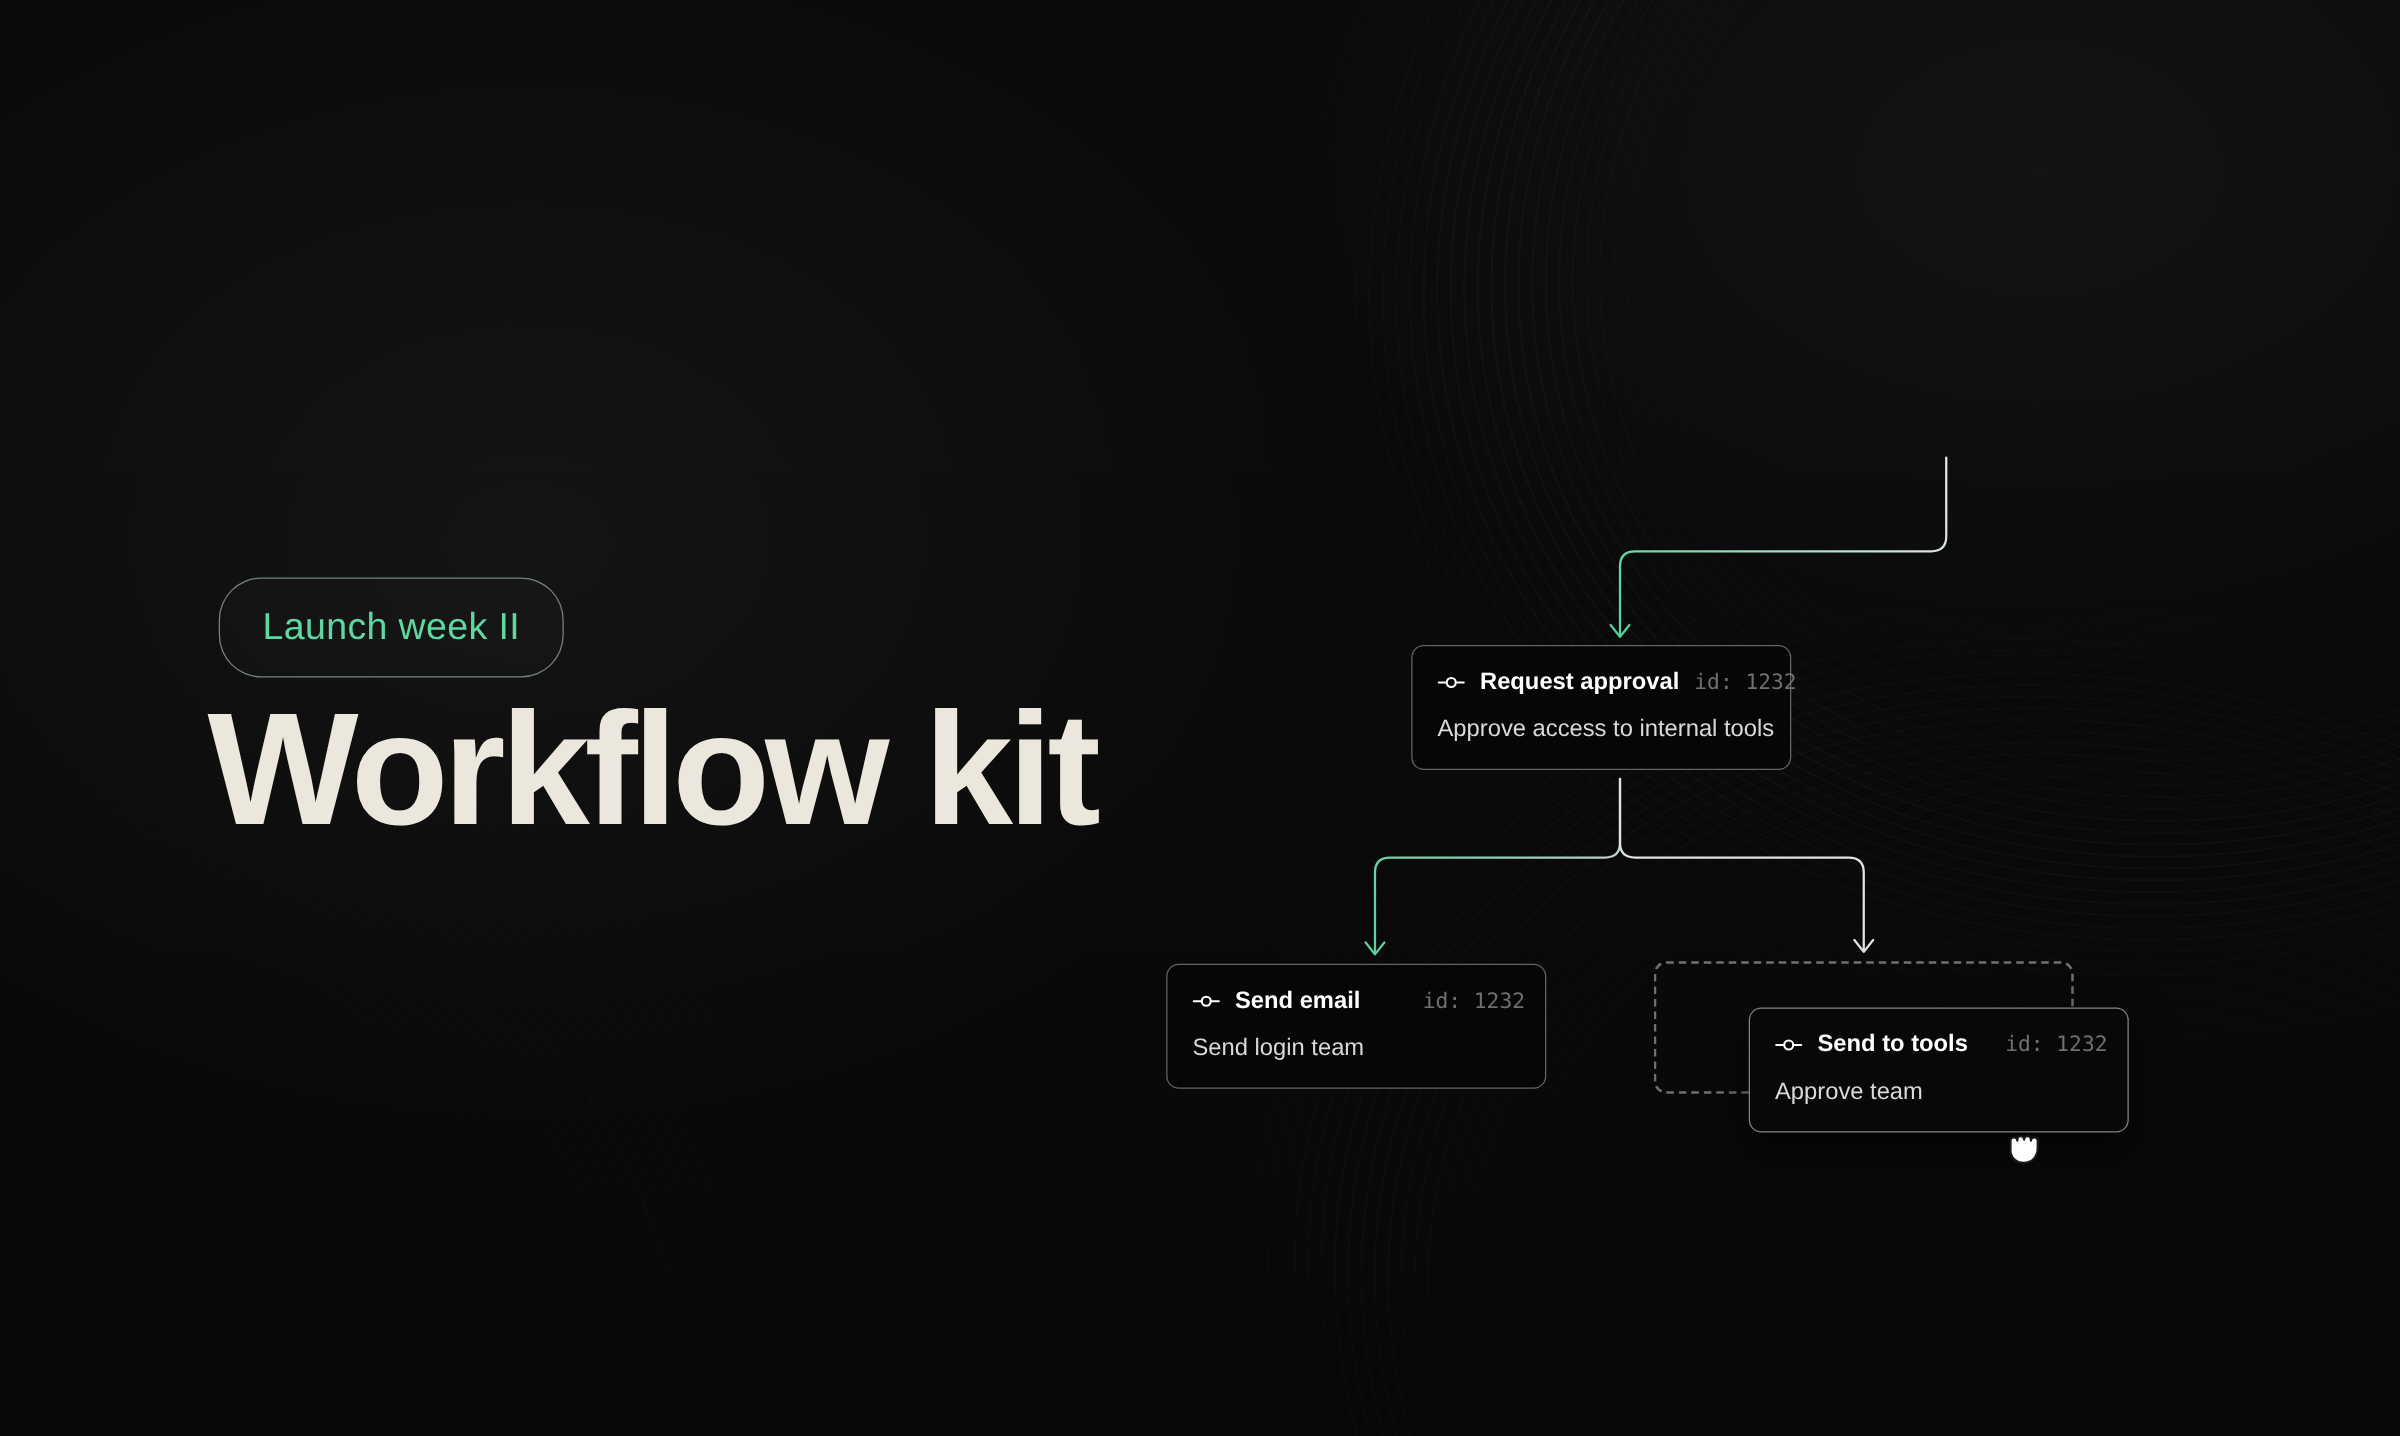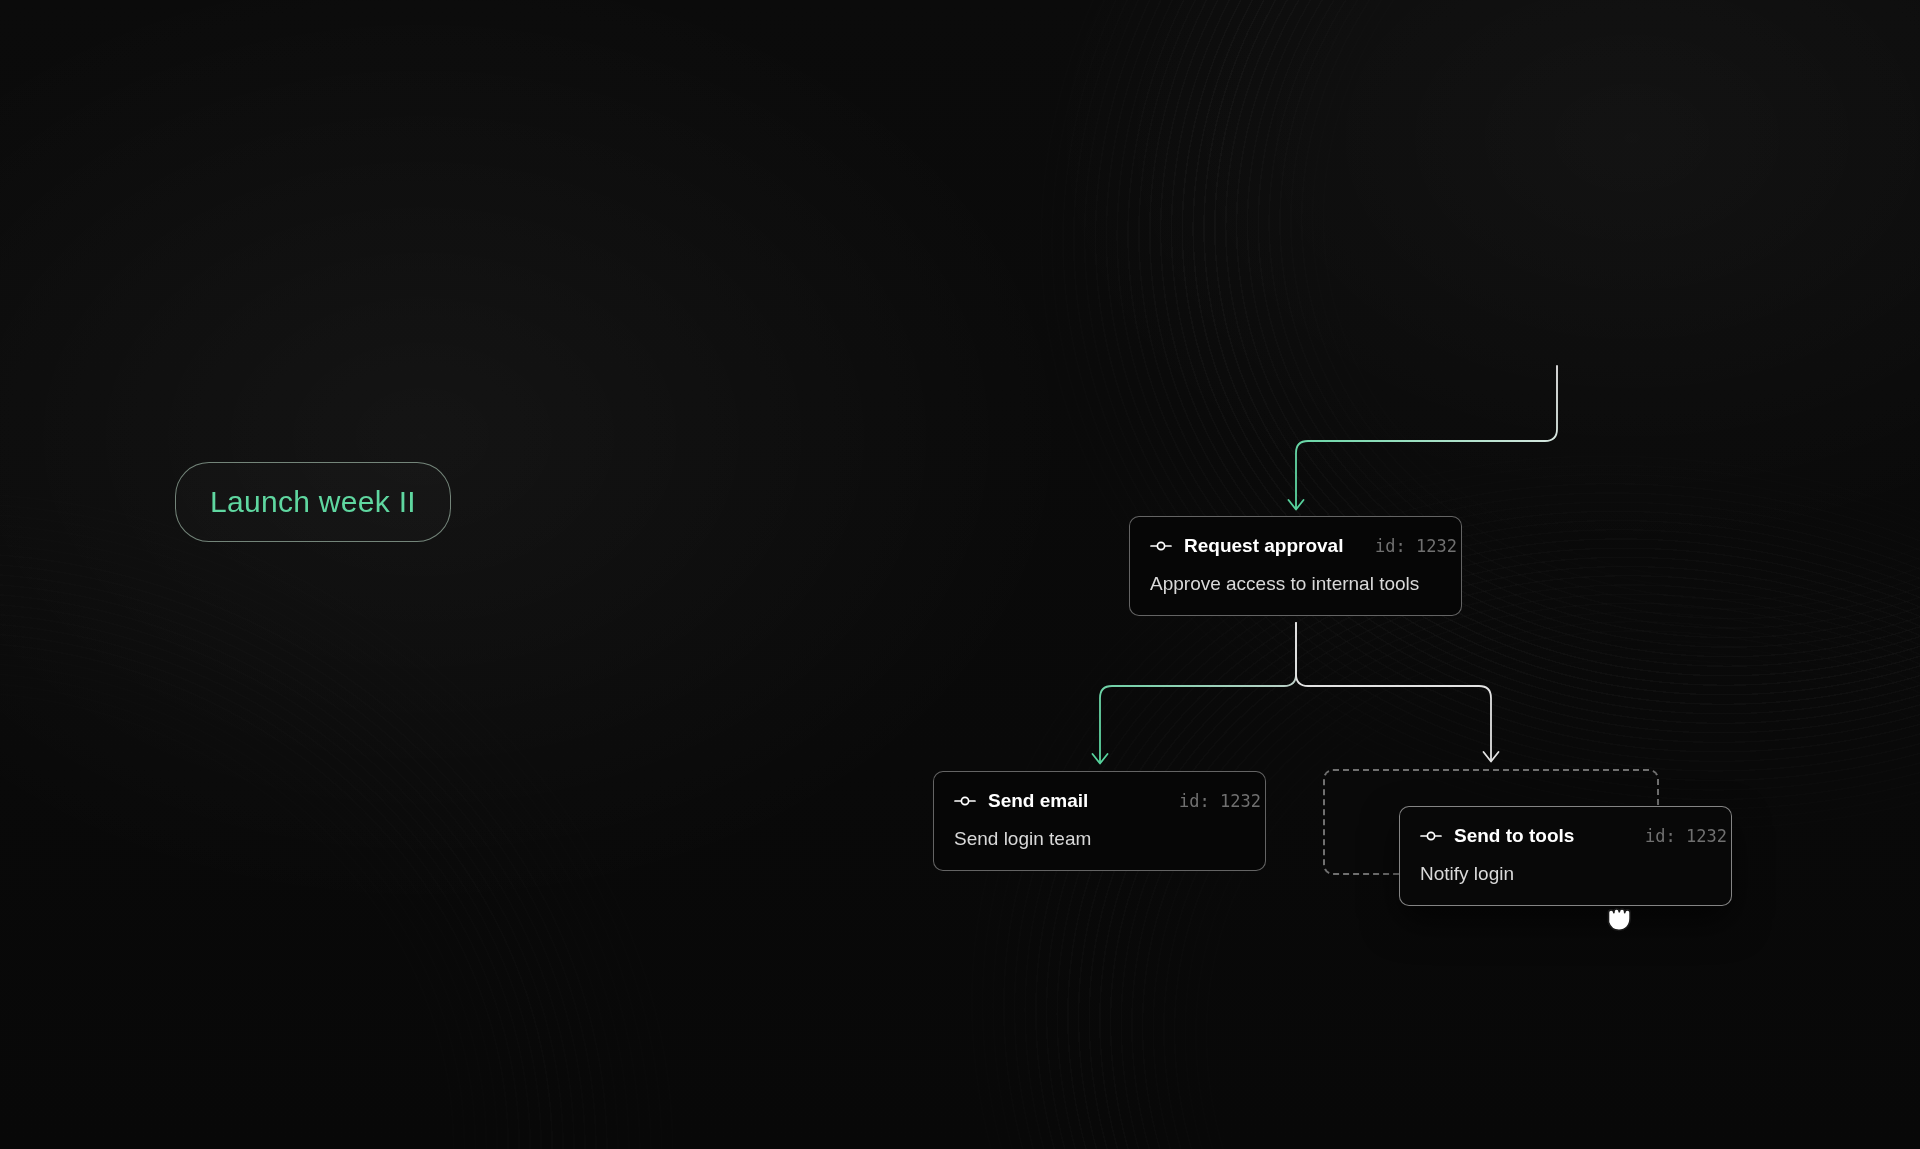--- a/index.html
+++ b/index.html
@@ -77,25 +77,25 @@
   
   .root-box{
     position:absolute;left:1390px;top:261px;width:334px;height:106px;
     background:#050505;
     border:1px solid rgba(255,255,255,0.45);
     border-radius:10px;
     display:flex;align-items:center;justify-content:center;
     font-size:30px;font-weight:500;color:#fafafa;letter-spacing:0.4px;
   }
   .node{
-    position:absolute;width:333px;
+    position:absolute;width:304px;
     background:var(--node-bg);
     border:1px solid var(--node-border);
     border-radius:10px;
-    padding:18px 4px 20px 20px;
+    padding:18px 16px 20px 20px;
   }
   .node-approval{left:1129px;top:516px;}
   .node-email{left:933px;top:771px;}
   .node-slack{
     left:1399px;top:806px;z-index:5;
     background:#080808;
     border-color:rgba(255,255,255,0.5);
     box-shadow:0 16px 36px rgba(0,0,0,0.6);
   }
   .node-head{display:flex;align-items:center;gap:12px;}
@@ -129,20 +129,21 @@
 <div class="bg-sheen"></div>
 <div class="rings rings-1"></div>
 <div class="rings rings-2"></div>
 <div class="rings rings-3"></div>
 
 <div class="content">
 
   <div class="badge">
     <span>Launch week II</span>
   </div>
+  <h1 class="hero-title">Workflow kit</h1>
 
   <svg class="edges" width="1920" height="1149" viewBox="0 0 1920 1149">
     <defs>
       <linearGradient id="g1" gradientUnits="userSpaceOnUse" x1="1557" y1="366" x2="1296" y2="510">
         <stop offset="0" stop-color="#e8e8e8"></stop>
         <stop offset="0.55" stop-color="#9adfc0"></stop>
         <stop offset="1" stop-color="#57d39d"></stop>
       </linearGradient>
       <linearGradient id="g2" gradientUnits="userSpaceOnUse" x1="1296" y1="623" x2="1100" y2="764">
         <stop offset="0" stop-color="#cfcfcf"></stop>
@@ -198,21 +199,21 @@
       <span class="step-icon">
         <svg width="22" height="12" viewBox="0 0 22 12">
           <line x1="1" y1="6" x2="6.5" y2="6" stroke="#fff" stroke-width="1.7" stroke-linecap="round"></line>
           <circle cx="11" cy="6" r="3.6" fill="none" stroke="#fff" stroke-width="1.7"></circle>
           <line x1="15.5" y1="6" x2="21" y2="6" stroke="#fff" stroke-width="1.7" stroke-linecap="round"></line>
         </svg>
       </span>
       <span class="node-title">Send to tools</span>
       <span class="node-id">id: 1232</span>
     </div>
-    <div class="node-sub">Notify login</div>
+    <div class="node-sub">Approve team</div>
   </div>
 
   <div class="grab-cursor">
     <svg width="40" height="40" viewBox="0 0 28 28">
       <path d="M8 16 L8 13 A1.9 1.9 0 0 1 11.8 13 L11.8 12.4 A1.9 1.9 0 0 1 15.6 12.4 L15.6 12.4 A1.9 1.9 0 0 1 19.4 12.4 L19.4 13 A1.9 1.9 0 0 1 23.2 13 L23.2 17 C23.2 22 20 25.4 15.4 25.4 C11.4 25.4 9 23.2 8 19.8 Z" fill="#ffffff" stroke="#1a1a1a" stroke-width="1.2" stroke-linejoin="round"></path>
     </svg>
   </div>
 
 </div>
 

